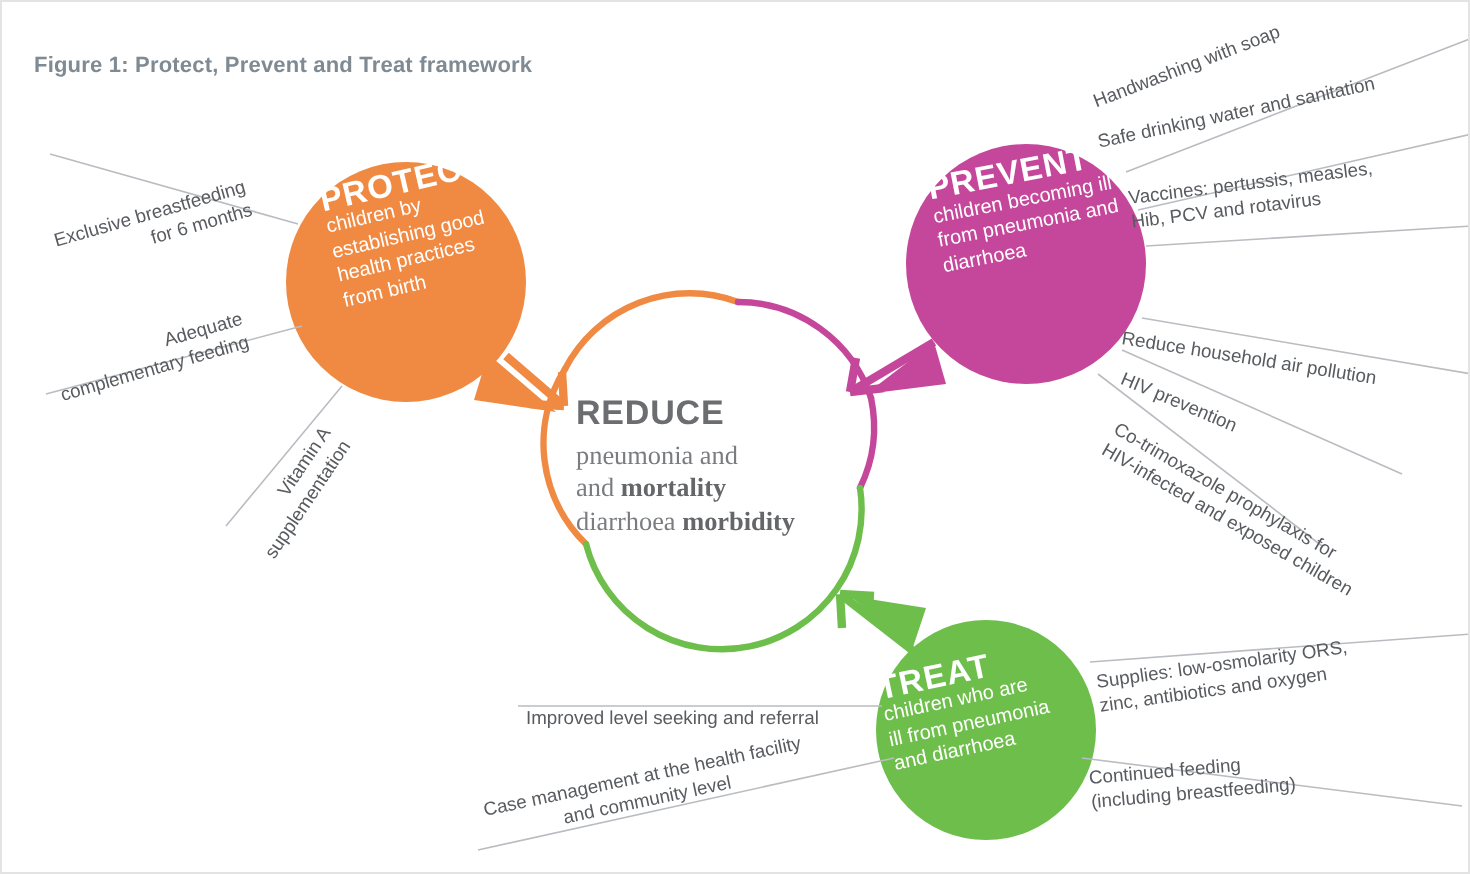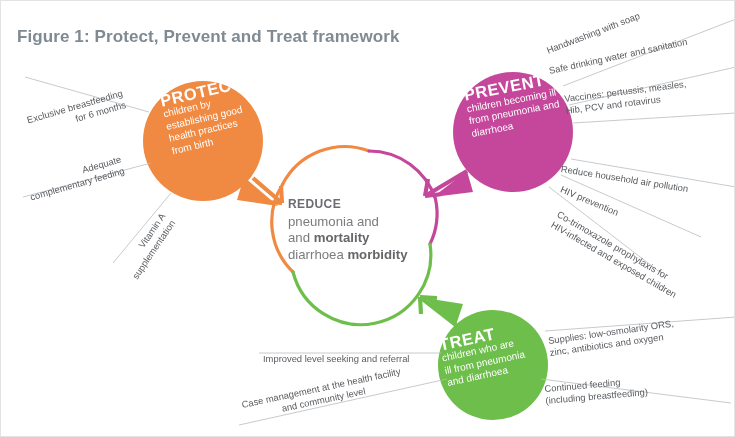--- a/index.html
+++ b/index.html
@@ -17,21 +17,21 @@
     height: 437px;
     background: #ffffff;
     border: 1px solid #e3e3e3;
     box-sizing: border-box;
     overflow: hidden;
   }
   #figure-title {
     position: absolute;
     left: 16px;
     top: 26px;
-    font-size: 17px;
+    font-size: 11px;
     font-weight: bold;
     color: #7f8a93;
     letter-spacing: 0.1px;
     white-space: nowrap;
   }
   #canvas {
     position: absolute;
     left: 0;
     top: 0;
     width: 735px;
@@ -86,31 +86,32 @@
   #reduce-text {
     position: absolute;
     left: 287px;
     top: 196px;
     width: 175px;
     color: #6d6f72;
     pointer-events: none;
   }
   #reduce-text .reduce-head {
     display: block;
-    font-size: 12px;
+    font-size: 17px;
     font-weight: bold;
     color: #6b6d70;
     letter-spacing: 0.4px;
     margin-bottom: 3px;
   }
   #reduce-text .reduce-body {
     display: block;
     font-size: 13.2px;
     line-height: 16.4px;
     color: #7a7c7f;
+    font-family: Liberation Serif, serif;
   }
   #reduce-text .reduce-body b { font-weight: bold; color: #646669; }
   #reduce-text .reduce-body span { display: block; white-space: nowrap; }
 
   
   .radial-label {
     position: absolute;
     font-size: 9.4px;
     line-height: 11.6px;
     color: #585b5f;

